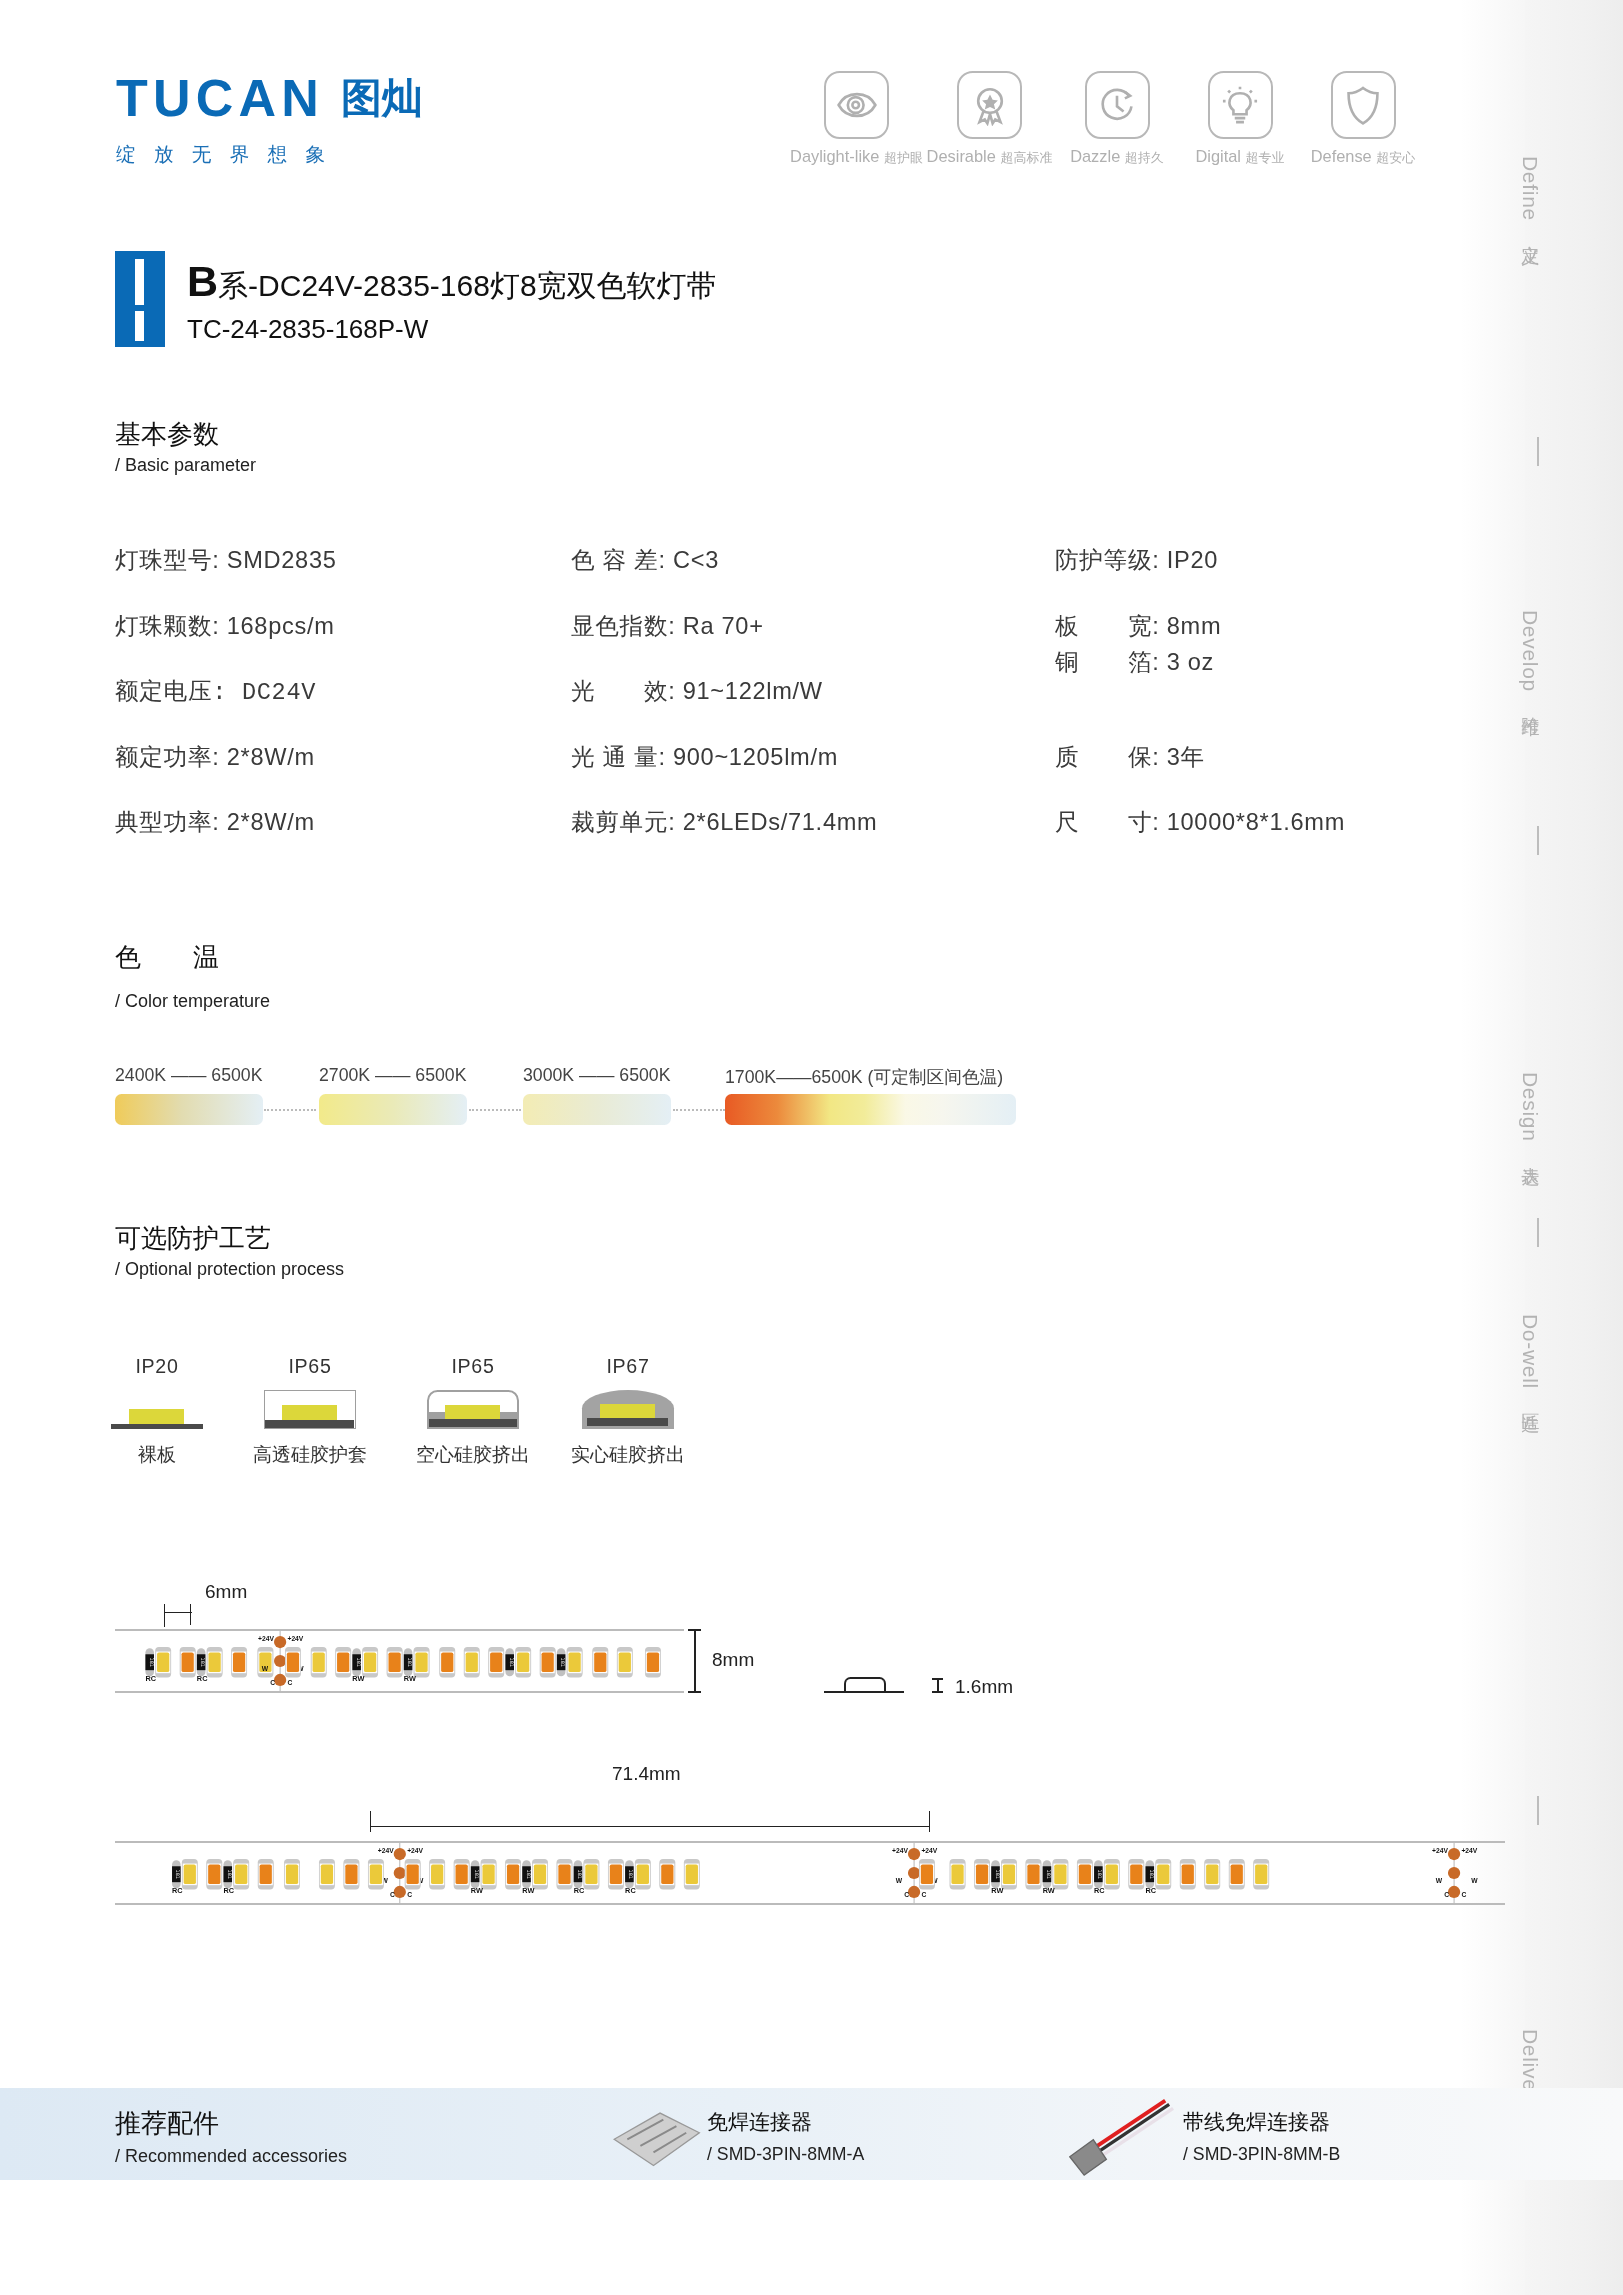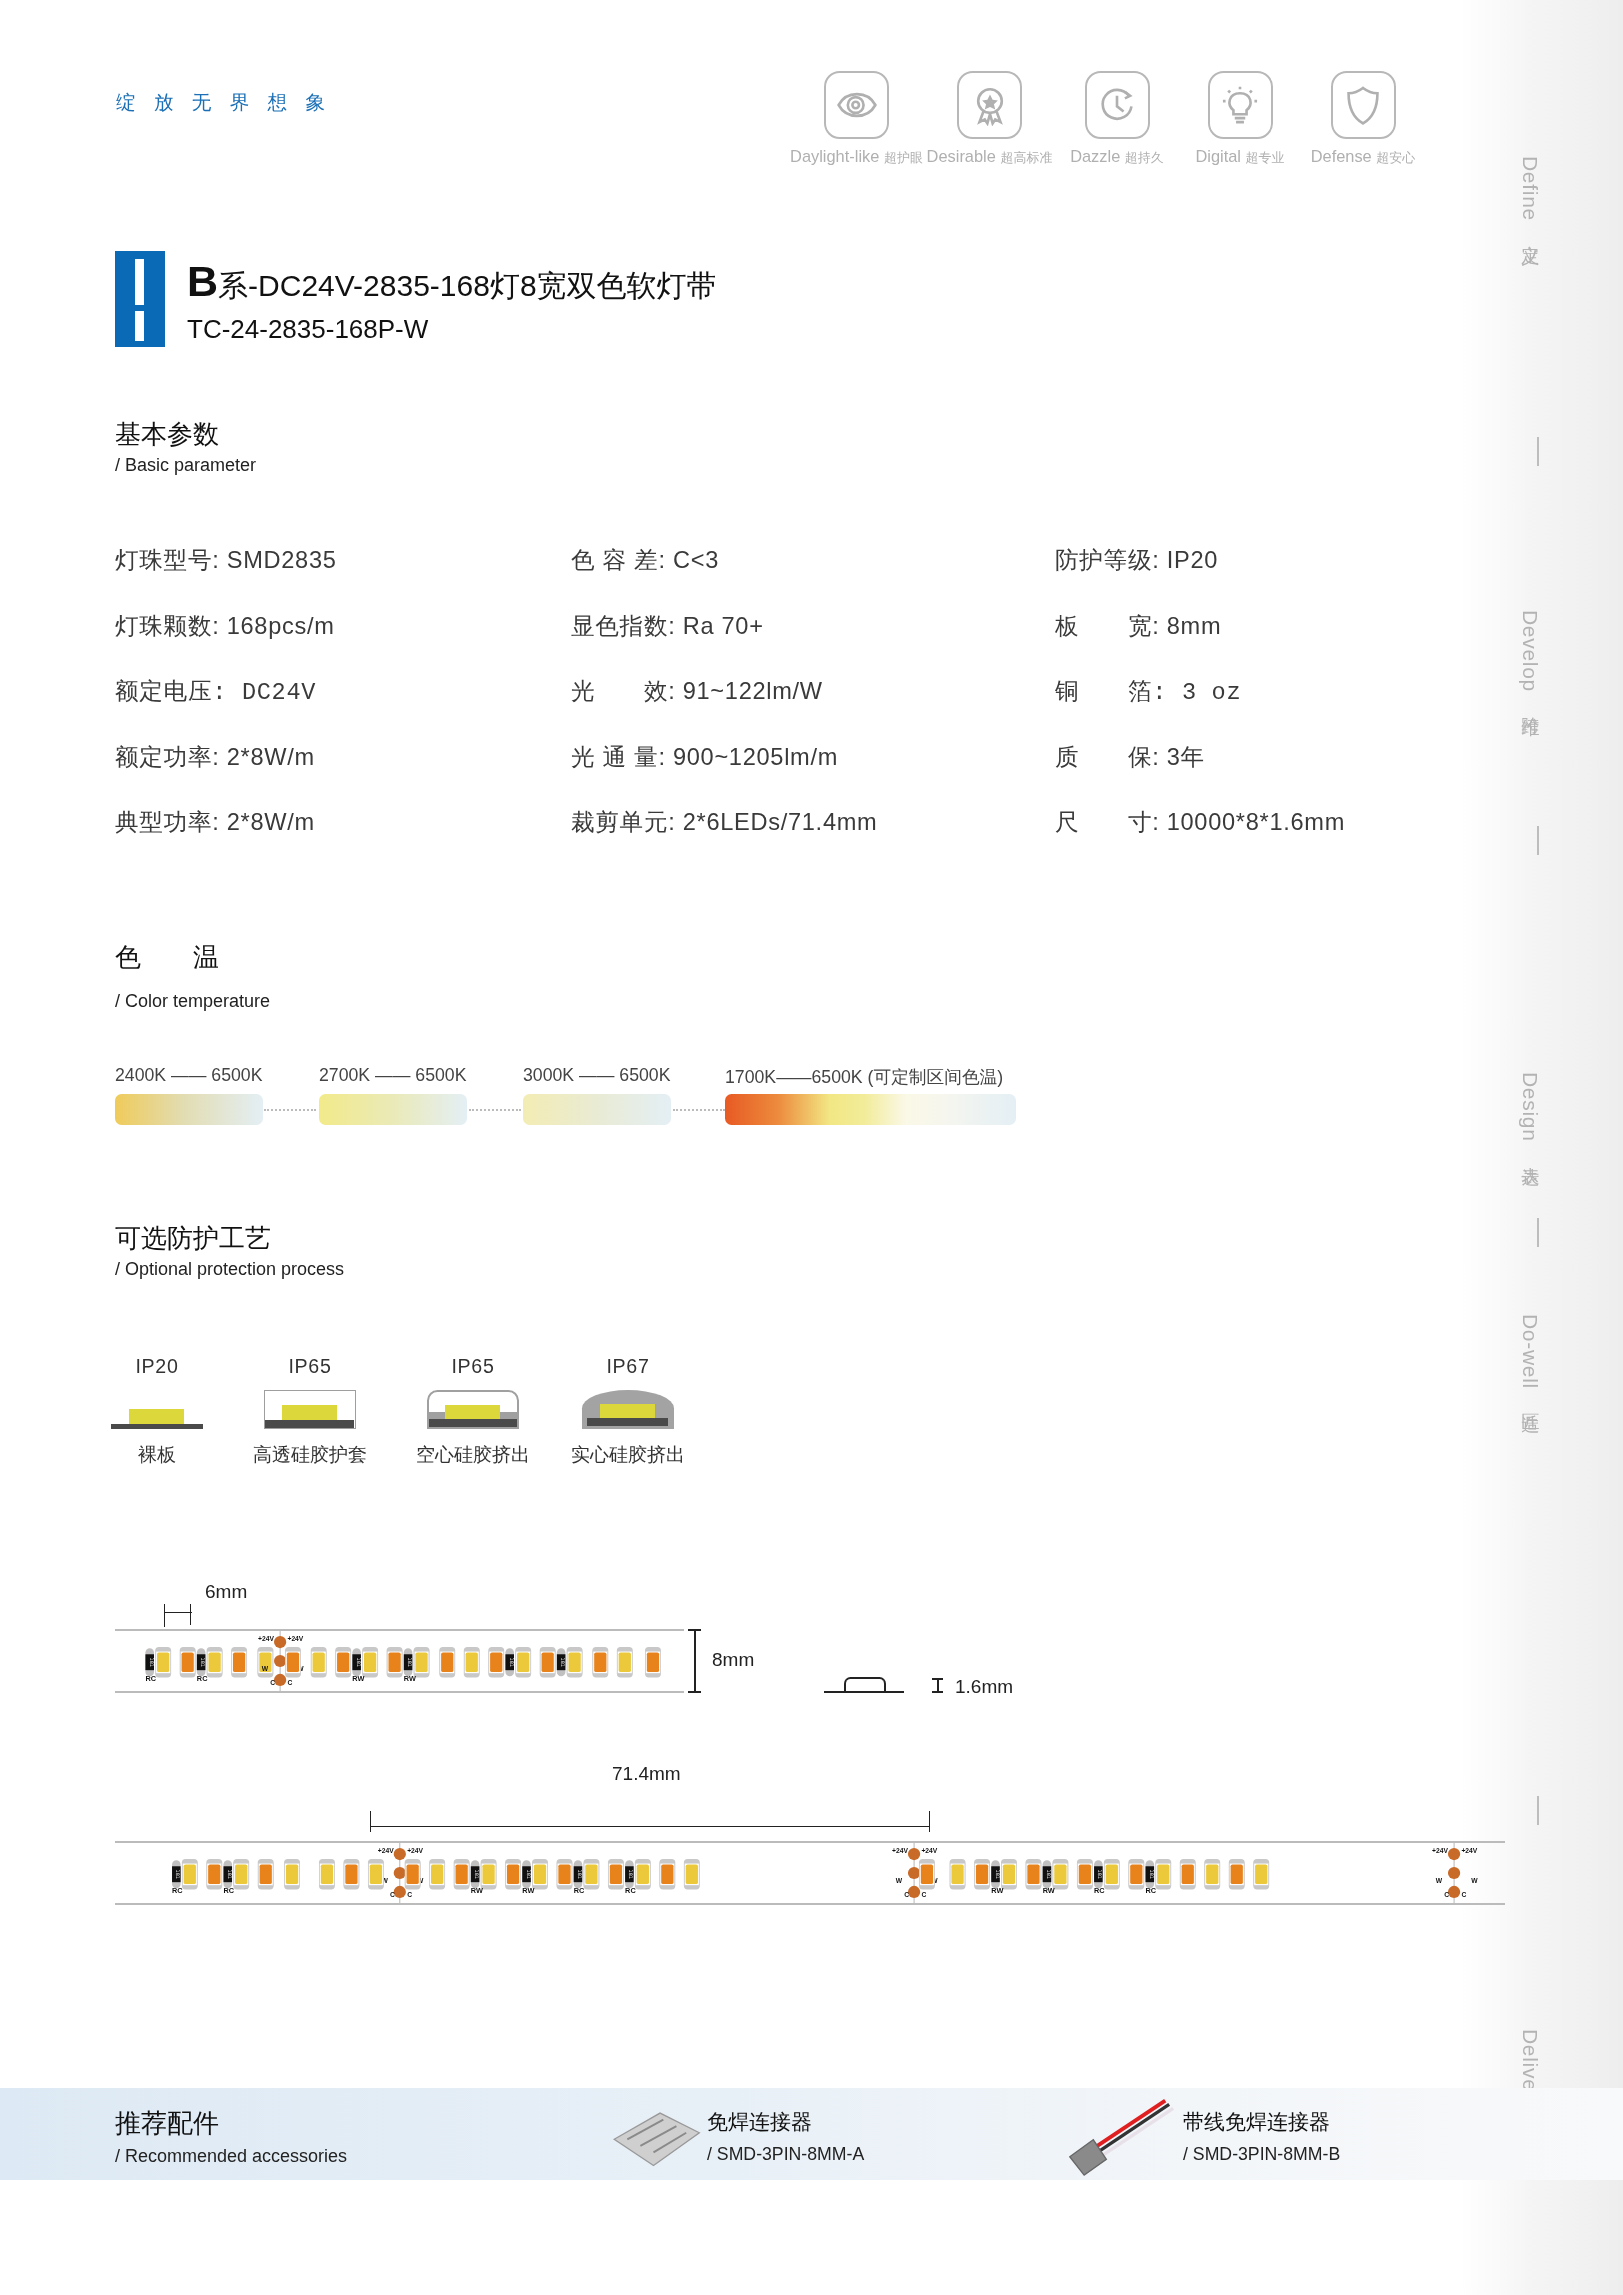--- a/index.html
+++ b/index.html
@@ -86,20 +86,24 @@
 <div class="side-dash" style="top:437px;"></div>
 <div class="side-label" style="top:610px;"><span>Develop</span><span class="zh">跨维</span></div>
 <div class="side-dash" style="top:826px;"></div>
 <div class="side-label" style="top:1072px;"><span>Design</span><span class="zh">表达</span></div>
 <div class="side-dash" style="top:1218px;"></div>
 <div class="side-label" style="top:1314px;"><span>Do-well</span><span class="zh">匠造</span></div>
 <div class="side-dash" style="top:1796px;"></div>
 <div class="side-label" style="top:2029px;"><span>Deliver</span><span class="zh">呈现</span></div>
 
 <div class="logo">
+  <div class="logo-main">
+    <span class="logo-en">TUCAN</span>
+    <span class="logo-zh">图灿</span>
+  </div>
   <div class="logo-slogan">绽放无界想象</div>
 </div>
 
 <div class="features">
   <div class="feature" style="width:135px;">
     <div class="feature-box">
       <svg width="42" height="42" viewBox="0 0 64 64" fill="none" stroke="#b0b0b0" stroke-width="4">
           <path d="M4 32 C16 10 48 10 60 32 C48 54 16 54 4 32 Z"></path>
           <circle cx="30" cy="32" r="12"></circle>
           <circle cx="30" cy="32" r="5"></circle>
@@ -165,21 +169,21 @@
 <div>
   <div class="param" style="left:571px; top:544px;"><span>色 容 差</span>: <span>C&lt;3</span></div>
   <div class="param" style="left:571px; top:610px;"><span>显色指数</span>: <span>Ra 70+</span></div>
   <div class="param" style="left:571px; top:675px;"><span>光　　效</span>: <span>91~122lm/W</span></div>
   <div class="param" style="left:571px; top:741px;"><span>光 通 量</span>: <span>900~1205lm/m</span></div>
   <div class="param" style="left:571px; top:806px;"><span>裁剪单元</span>: <span>2*6LEDs/71.4mm</span></div>
 </div>
 <div>
   <div class="param" style="left:1055px; top:544px;"><span>防护等级</span>: <span>IP20</span></div>
   <div class="param" style="left:1055px; top:610px;"><span>板　　宽</span>: <span>8mm</span></div>
-  <div class="param" style="left:1055px; top:675px;font-family:Liberation Mono, monospace;"><span>铜　　箔</span>: <span>3 oz</span></div>
+  <div class="param" style="left:1055px; top:646px;"><span>铜　　箔</span>: <span>3 oz</span></div>
   <div class="param" style="left:1055px; top:741px;"><span>质　　保</span>: <span>3年</span></div>
   <div class="param" style="left:1055px; top:806px;"><span>尺　　寸</span>: <span>10000*8*1.6mm</span></div>
 </div>
 
 <div class="section-title" style="top:940px;">色　　温</div>
 <div class="section-sub" style="top:978px;margin-top:13px;">/  Color temperature</div>
 
 <div class="ct-label" style="left:115px;">2400K —— 6500K</div>
 <div class="ct-label" style="left:319px;">2700K —— 6500K</div>
 <div class="ct-label" style="left:523px;">3000K —— 6500K</div>

